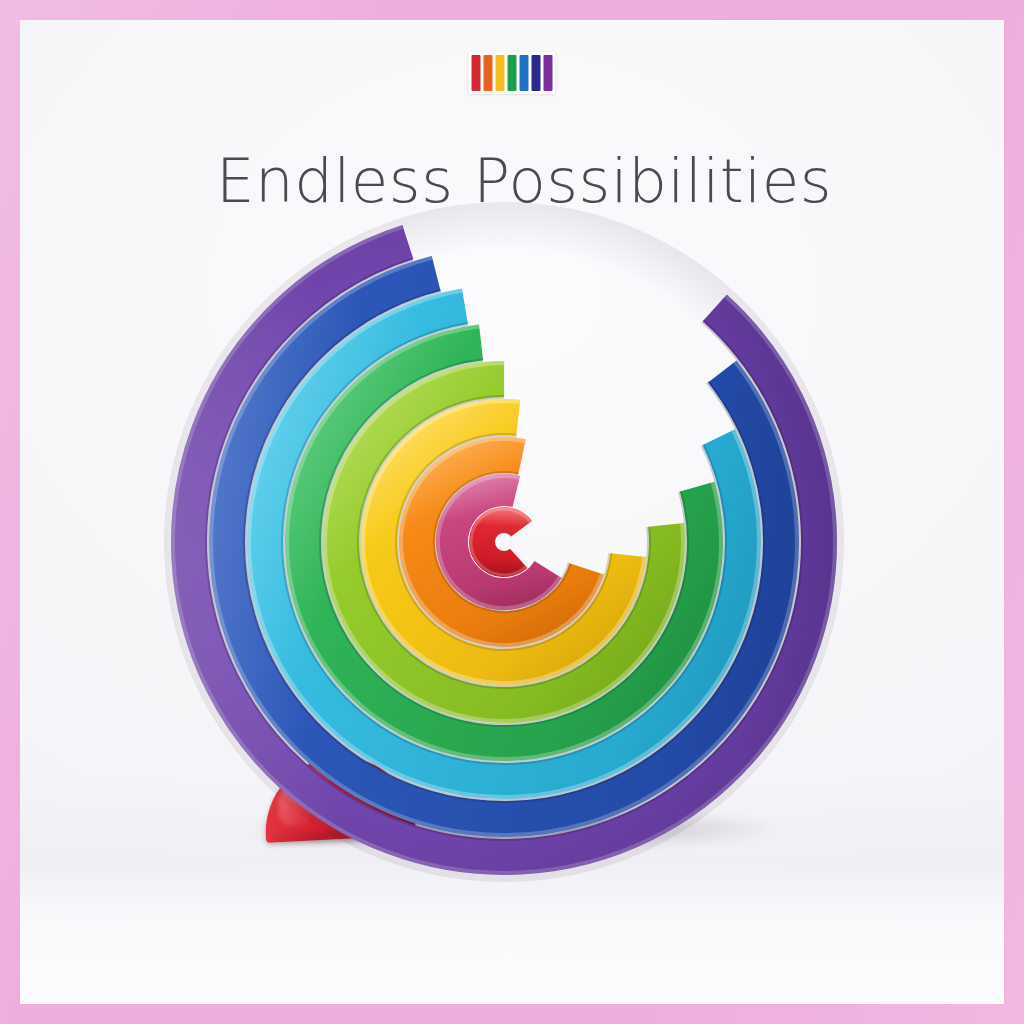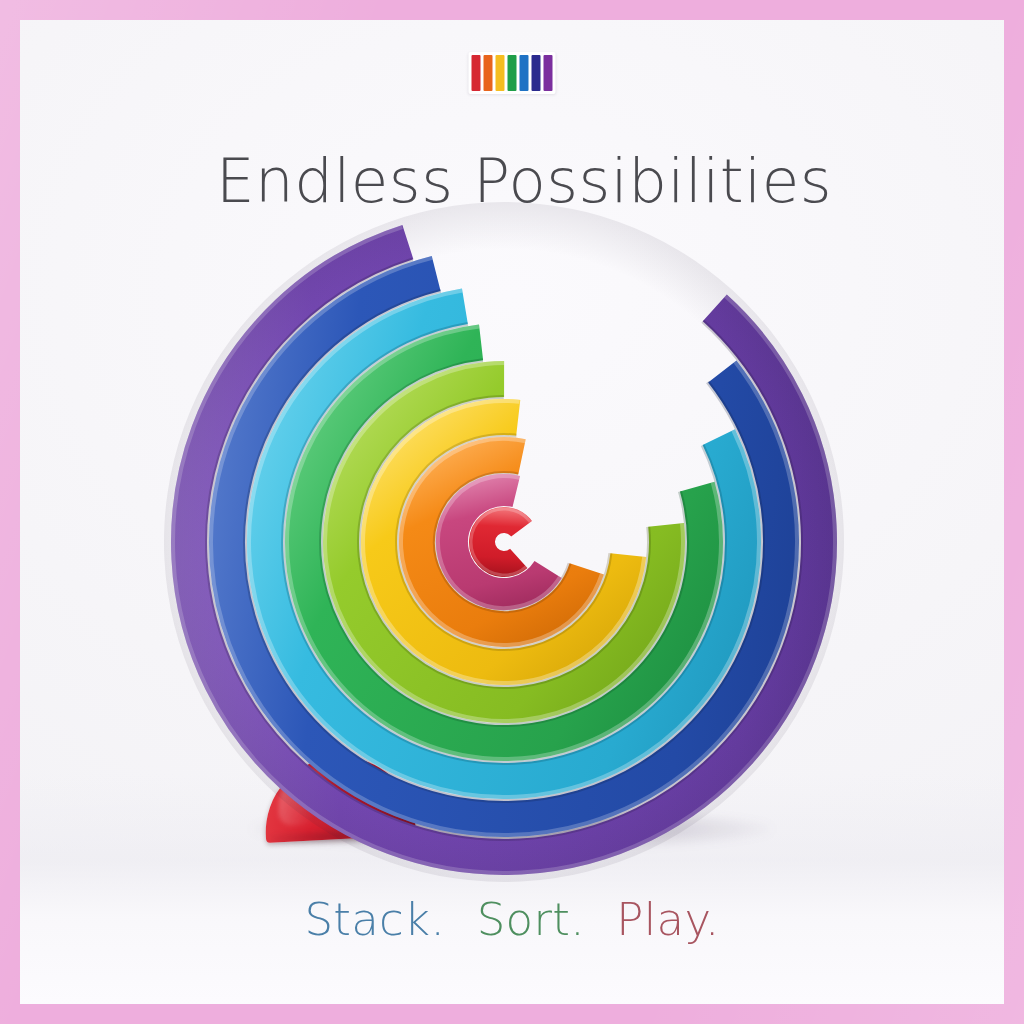--- a/index.html
+++ b/index.html
@@ -335,20 +335,15 @@
           <g>
             <circle r="22" fill="none" stroke="url(#g-red)" stroke-width="26" transform="rotate(34)" stroke-dasharray="105 34"></circle>
             <circle r="33" fill="none" stroke="#ffffff" stroke-opacity="0.22" stroke-width="3" transform="rotate(34)" stroke-dasharray="158 50"></circle>
           </g>
 
           <circle r="340" fill="url(#occl)" opacity="0.28" style="pointer-events:none"></circle>
         </g>
       </svg>
     </div>
 
-    <div id="tagline">
-      <span class="w" style="color:#4a7fa8">Stack.</span>
-      <span class="w" style="color:#4e8f5f">Sort.</span>
-      <span class="w" style="color:#a85560">Play.</span>
-    </div>
 
   </div>
 </div>
 
 </body></html>

